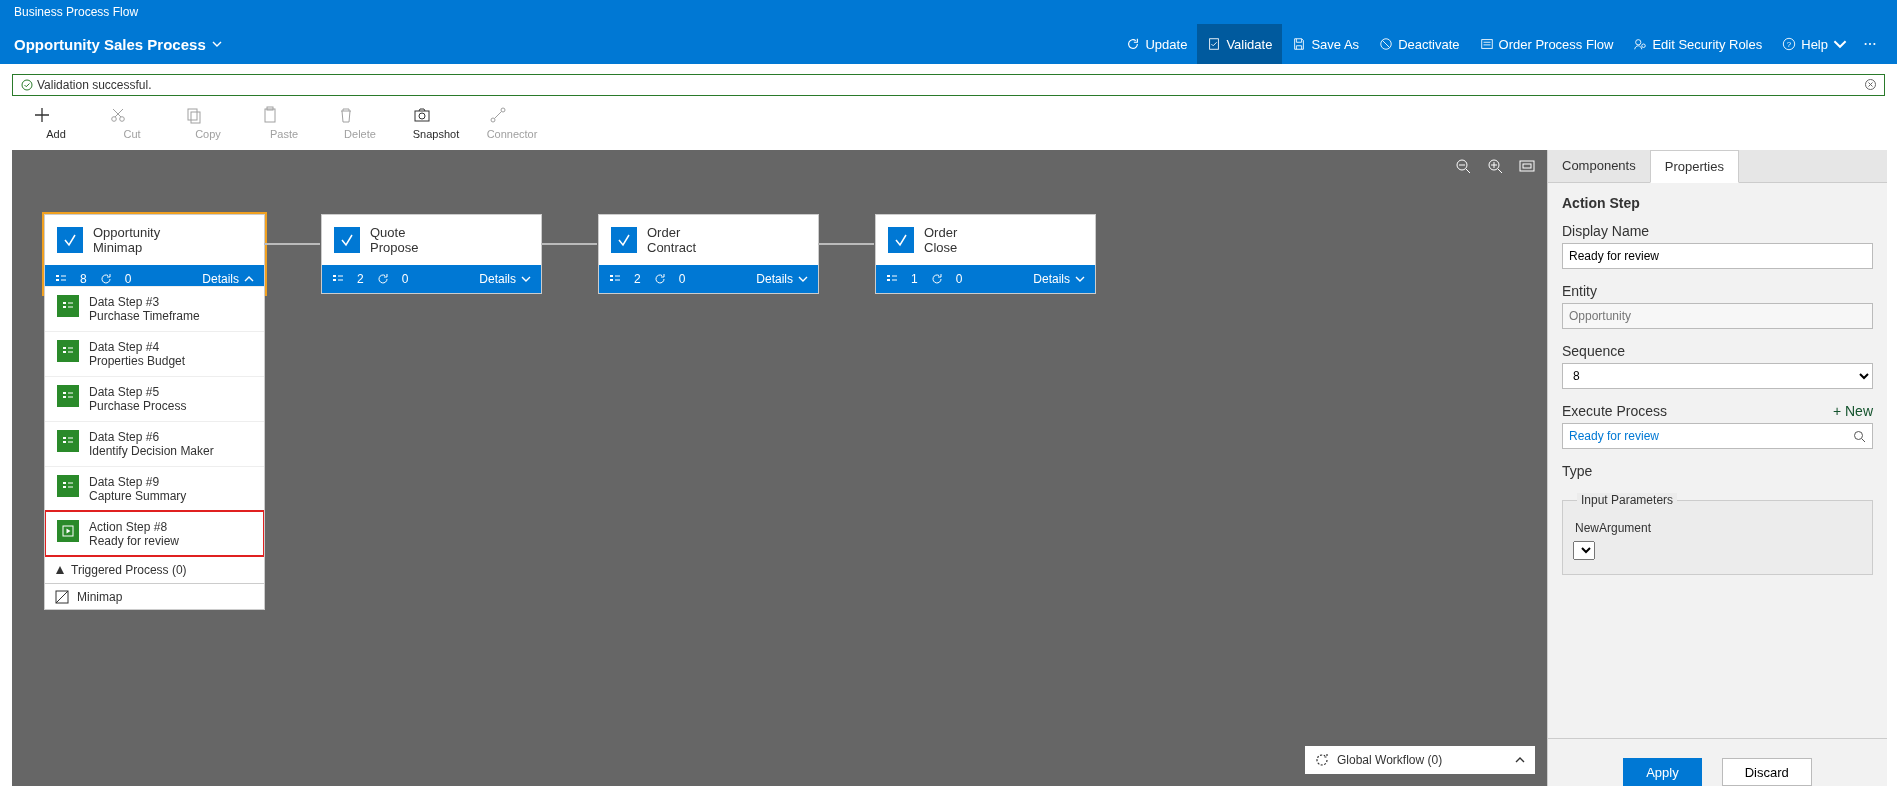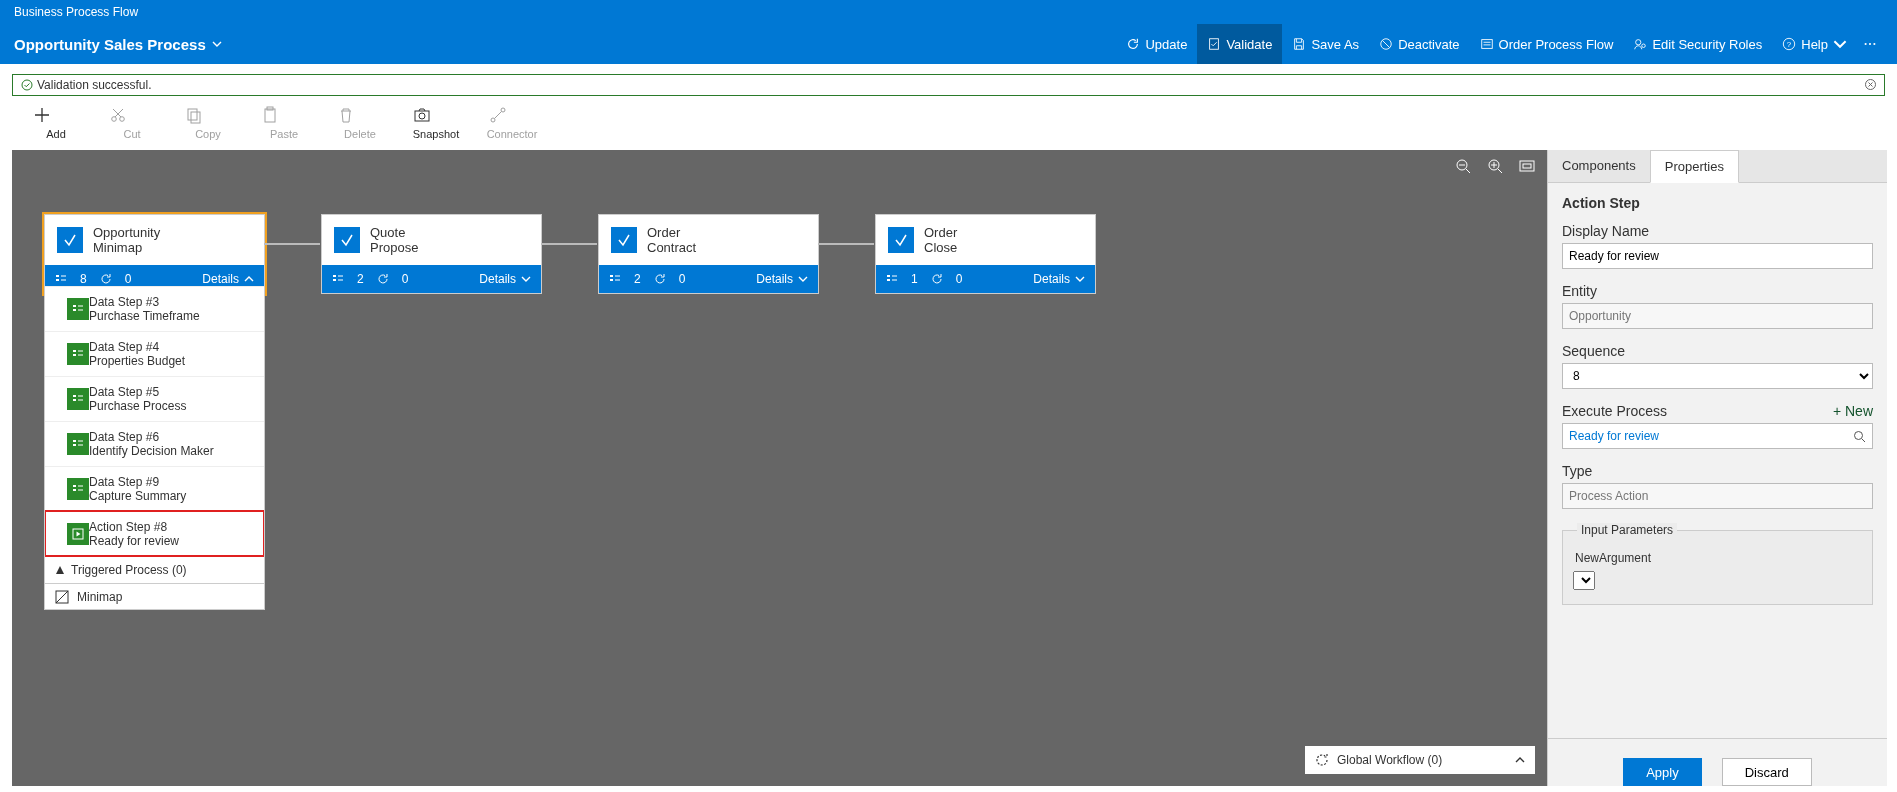--- a/index.html
+++ b/index.html
@@ -43,21 +43,21 @@
   .stage-title { font-size: 13px; line-height: 15px; }
   .stage-bar { height: 28px; background: #0078d4; color: #fff; display: flex; align-items: center; padding: 0 10px; font-size: 12px; }
   .stage-bar .counts { display: flex; align-items: center; gap: 13px; }
   .stage-bar .counts svg { width: 12px; height: 12px; fill: #fff; }
   .stage-bar .det { margin-left: auto; display: flex; align-items: center; gap: 5px; cursor: pointer; }
   .stage-bar .det svg { width: 10px; height: 10px; fill: #fff; }
   .connector { position:absolute; top:28px; right:-56px; width:56px; height:2px; background:#bbb; }
 
   
   .steps-panel { position: absolute; top: 136px; left: 32px; width: 221px; background: #fff; border: 1px solid #ccc; border-top: none; max-height: 330px; overflow-y: auto; }
-  .step { display: flex; align-items: center; padding: 8px 22px; border-top: 1px solid #eee; cursor: pointer; }
+  .step { display: flex; gap: 10px; padding: 8px 12px; border-top: 1px solid #eee; cursor: pointer; }
   .step .sico { width: 22px; height: 22px; background: #2a8a2a; display:flex; align-items:center; justify-content:center; }
   .step .sico.action { background: #2a8a2a; }
   .step .sico svg { width: 12px; height: 12px; fill: #fff; }
   .step .slabels { font-size: 12px; line-height: 14px; }
   .step.highlight { outline: 2px solid #e02020; outline-offset: -1px; }
   .triggered { display:flex; align-items:center; gap:6px; padding:6px 10px; border-top:1px solid #ddd; font-size:12px; }
   .triggered svg{ width:10px;height:10px;fill:#333;}
   .minimap-bar { display:flex; align-items:center; gap:8px; padding:4px 10px; border-top:1px solid #ccc; font-size:12px; height:26px; }
   .minimap-bar svg{width:14px;height:14px;stroke:#333;fill:none;}
   .steps-panel::-webkit-scrollbar{width:8px;} .steps-panel::-webkit-scrollbar-thumb{background:#bbb;}
@@ -530,21 +530,20 @@
           <span>Ready for review</span>
           <svg viewBox="0 0 13 13">
               <circle cx="5.5" cy="5.5" r="4" stroke="#555" fill="none"></circle>
               <path d="M9 9l3 3" stroke="#555"></path>
             </svg>
         </div>
       </div>
 
       <div class="fld">
         <label>Type</label>
-        <div class="ro">Process Action</div>
       </div>
 
       <fieldset class="sub">
         <legend>Input Parameters</legend>
         <div class="sublabel">NewArgument</div>
         <select><option></option></select>
       </fieldset>
     </div>
     <div class="panel-footer">
       <button class="primary"><span>Apply</span></button>

